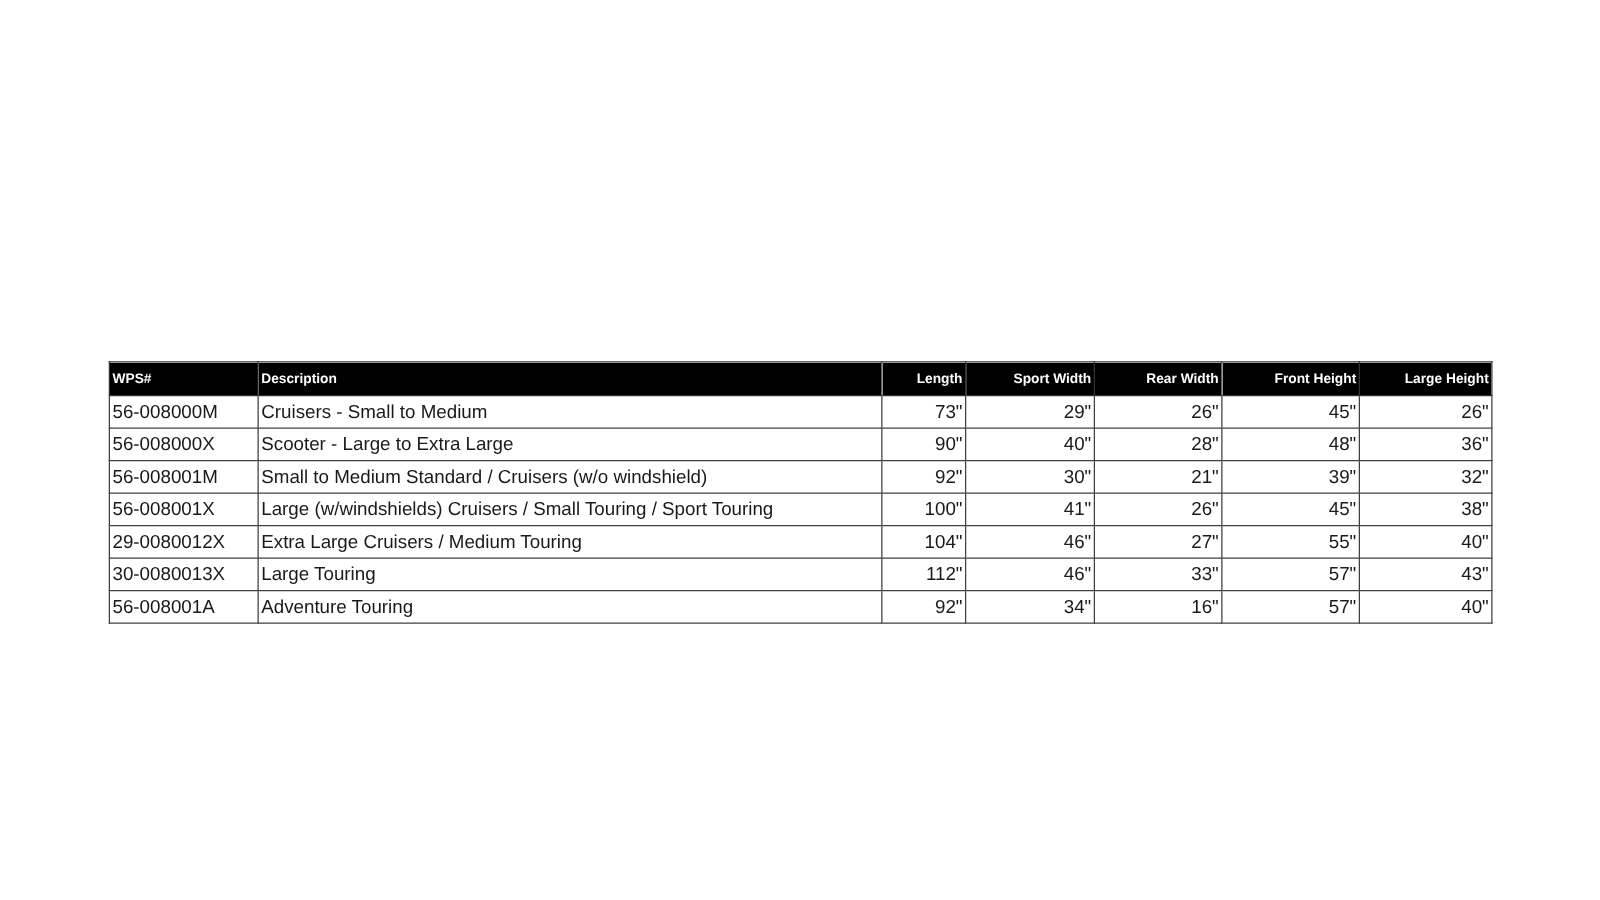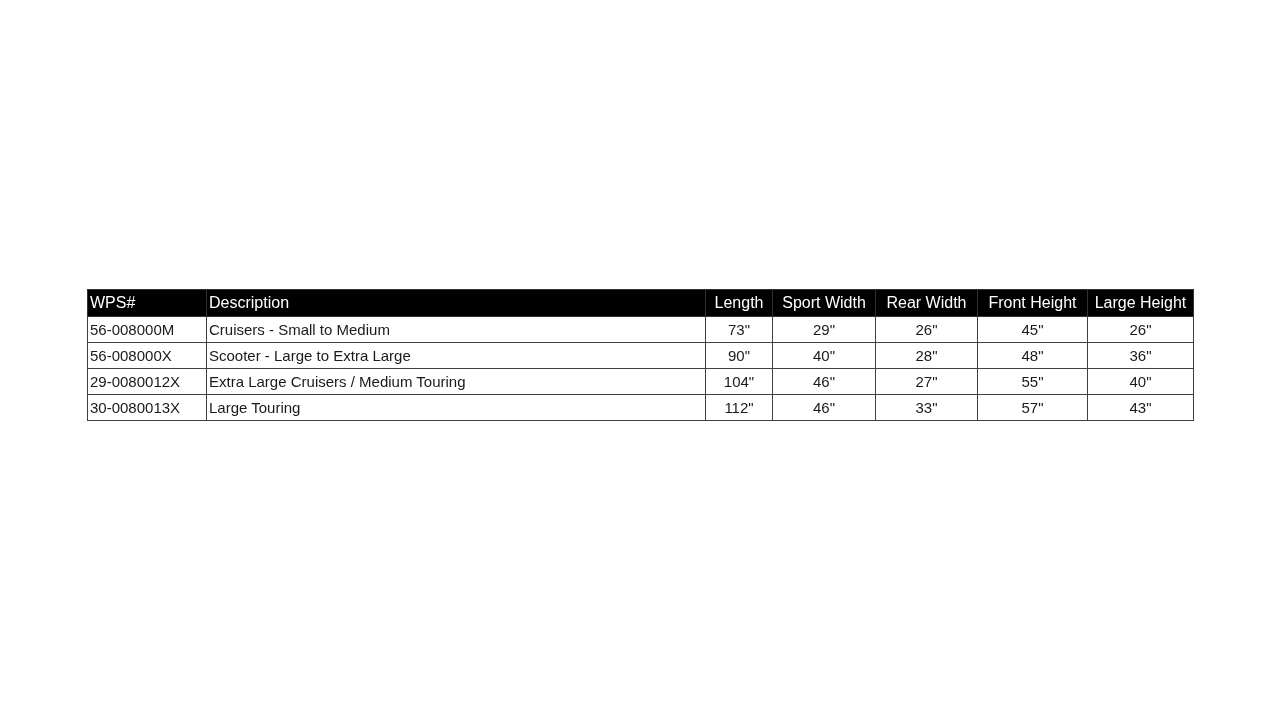--- a/index.html
+++ b/index.html
@@ -30,30 +30,30 @@
   table.sizing th, table.sizing td {
     border: 1px solid var(--grid, #404040);
     overflow: hidden;
     white-space: nowrap;
     padding: 0 2px;
     line-height: 1;
   }
   table.sizing thead th {
     background: var(--header-bg, #000000);
     color: var(--header-text, #ffffff);
-    font-weight: normal;
-    font-size: 16px;
+    font-weight: bold;
+    font-size: 11px;
     height: 26px;
     border-color: #333333;
   }
   table.sizing tbody td {
     height: 25px;
   }
   .al { text-align: left; padding-left: 4px; }
-  .ac { text-align: center; }
+  .ac { text-align: right; }
 </style>
 </head>
 <body style="background: rgb(255, 255, 255);">
 
 <div class="table-wrap">
   <table class="sizing">
     <colgroup>
         <col style="width: 119px;">
         <col style="width: 499px;">
         <col style="width: 67px;">
@@ -86,32 +86,59 @@
         <tr>
           <td class="al">56-008000X</td>
           <td class="al">Scooter - Large to Extra Large</td>
           <td class="ac">90"</td>
           <td class="ac">40"</td>
           <td class="ac">28"</td>
           <td class="ac">48"</td>
           <td class="ac">36"</td>
         </tr>
         <tr>
+          <td class="al">56-008001M</td>
+          <td class="al">Small to Medium Standard / Cruisers (w/o windshield)</td>
+          <td class="ac">92"</td>
+          <td class="ac">30"</td>
+          <td class="ac">21"</td>
+          <td class="ac">39"</td>
+          <td class="ac">32"</td>
+        </tr>
+        <tr>
+          <td class="al">56-008001X</td>
+          <td class="al">Large (w/windshields) Cruisers / Small Touring / Sport Touring</td>
+          <td class="ac">100"</td>
+          <td class="ac">41"</td>
+          <td class="ac">26"</td>
+          <td class="ac">45"</td>
+          <td class="ac">38"</td>
+        </tr>
+        <tr>
           <td class="al">29-0080012X</td>
           <td class="al">Extra Large Cruisers / Medium Touring</td>
           <td class="ac">104"</td>
           <td class="ac">46"</td>
           <td class="ac">27"</td>
           <td class="ac">55"</td>
           <td class="ac">40"</td>
         </tr>
         <tr>
           <td class="al">30-0080013X</td>
           <td class="al">Large Touring</td>
           <td class="ac">112"</td>
           <td class="ac">46"</td>
           <td class="ac">33"</td>
           <td class="ac">57"</td>
           <td class="ac">43"</td>
         </tr>
+        <tr>
+          <td class="al">56-008001A</td>
+          <td class="al">Adventure Touring</td>
+          <td class="ac">92"</td>
+          <td class="ac">34"</td>
+          <td class="ac">16"</td>
+          <td class="ac">57"</td>
+          <td class="ac">40"</td>
+        </tr>
       </tbody>
   </table>
 </div>
 
 </body></html>

